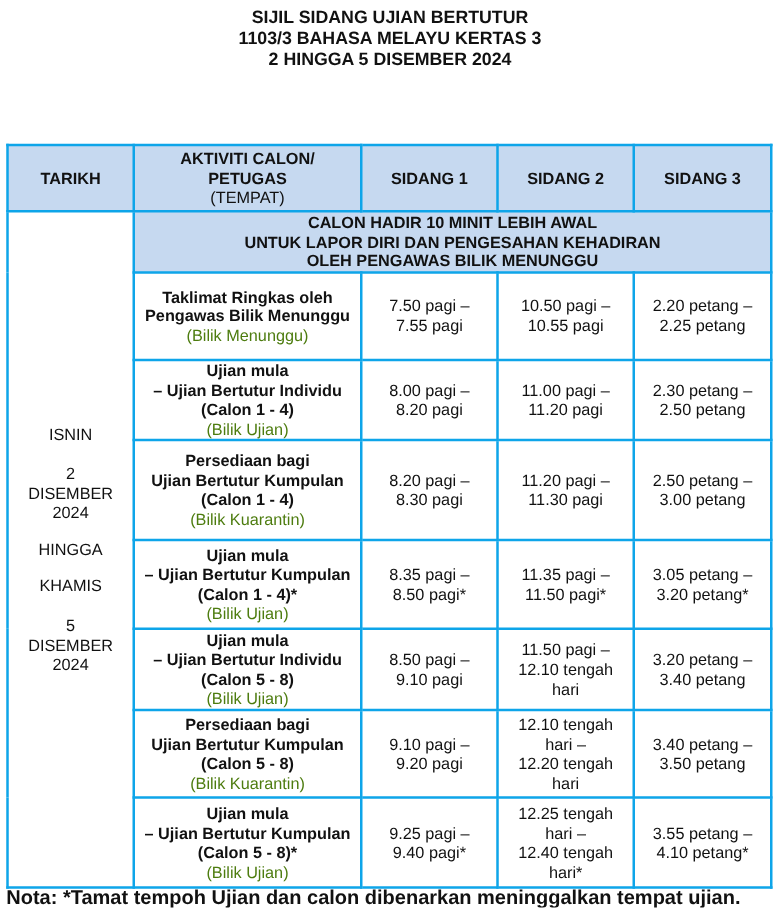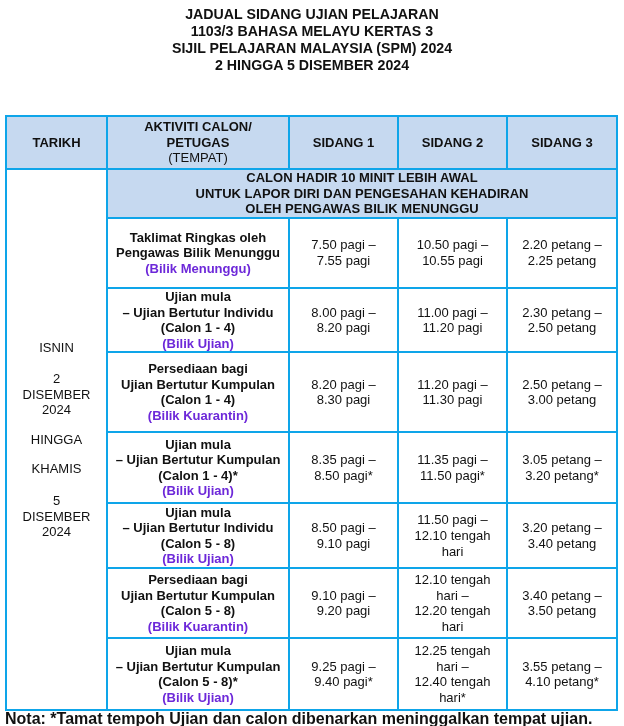--- a/index.html
+++ b/index.html
@@ -26,32 +26,31 @@
   .col-act { width: 182px; }
   .col-s { width: 109px; }
   .col-s3 { width: 110px; }
   tr.hdr { height: 53px; }
   tr.banner { height: 49px; }
   td.banner-cell { background: #c6d9f0; font-weight: bold; margin-top: 20px; }
   td.date-cell { font-weight: normal; background: #fff; }
   .date-group { margin: 14px 0; }
   .b { font-weight: bold; }
   .n { font-weight: normal; }
-  .sub { font-weight: bold; color: #6d28d9; }
+  .sub { font-weight: normal; color: #4d7c0f; }
   .note {
     position: absolute; left: 5px; top: 710px; font-weight: bold; font-size: 16px; white-space: nowrap;
   }
 </style>
 </head>
 <body>
 
 <div class="title-block">
-  <div>JADUAL SIDANG UJIAN PELAJARAN</div>
+  <div>SIJIL SIDANG UJIAN BERTUTUR</div>
   <div>1103/3 BAHASA MELAYU KERTAS 3</div>
-  <div>SIJIL PELAJARAN MALAYSIA (SPM) 2024</div>
   <div>2 HINGGA 5 DISEMBER 2024</div>
 </div>
 
 <table class="schedule">
   <colgroup>
     <col class="col-date">
       <col class="col-act">
       <col class="col-s">
       <col class="col-s">
       <col class="col-s3">

